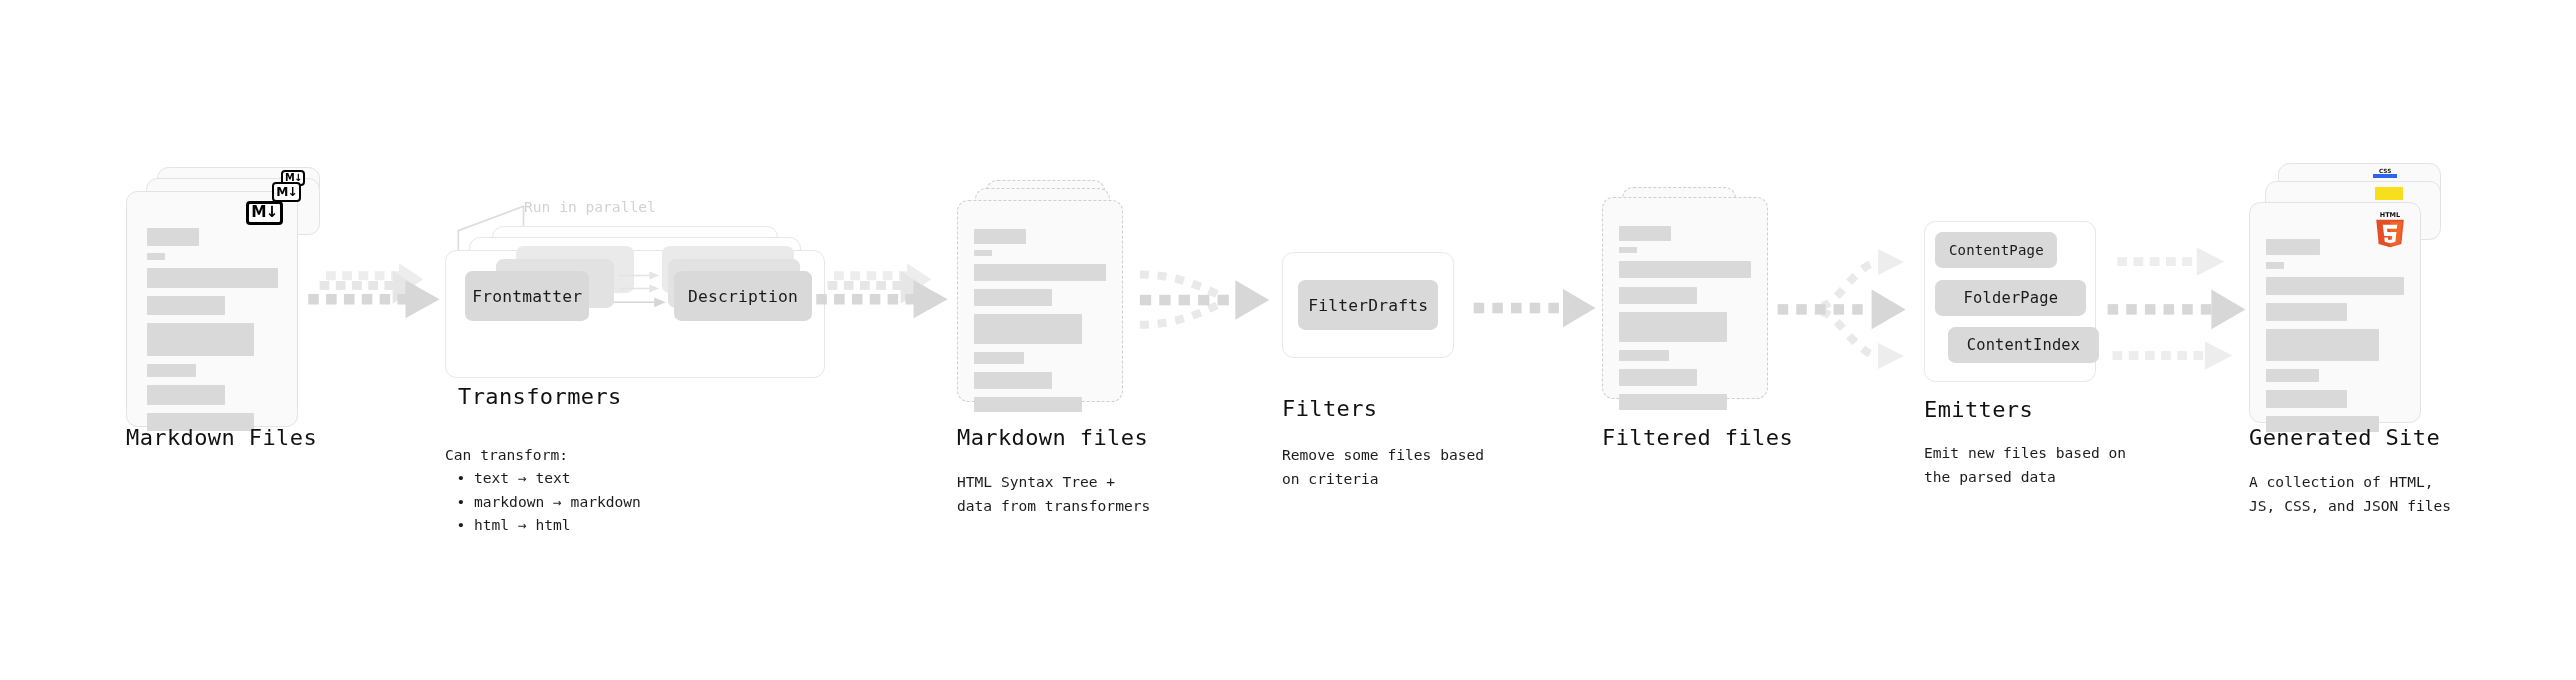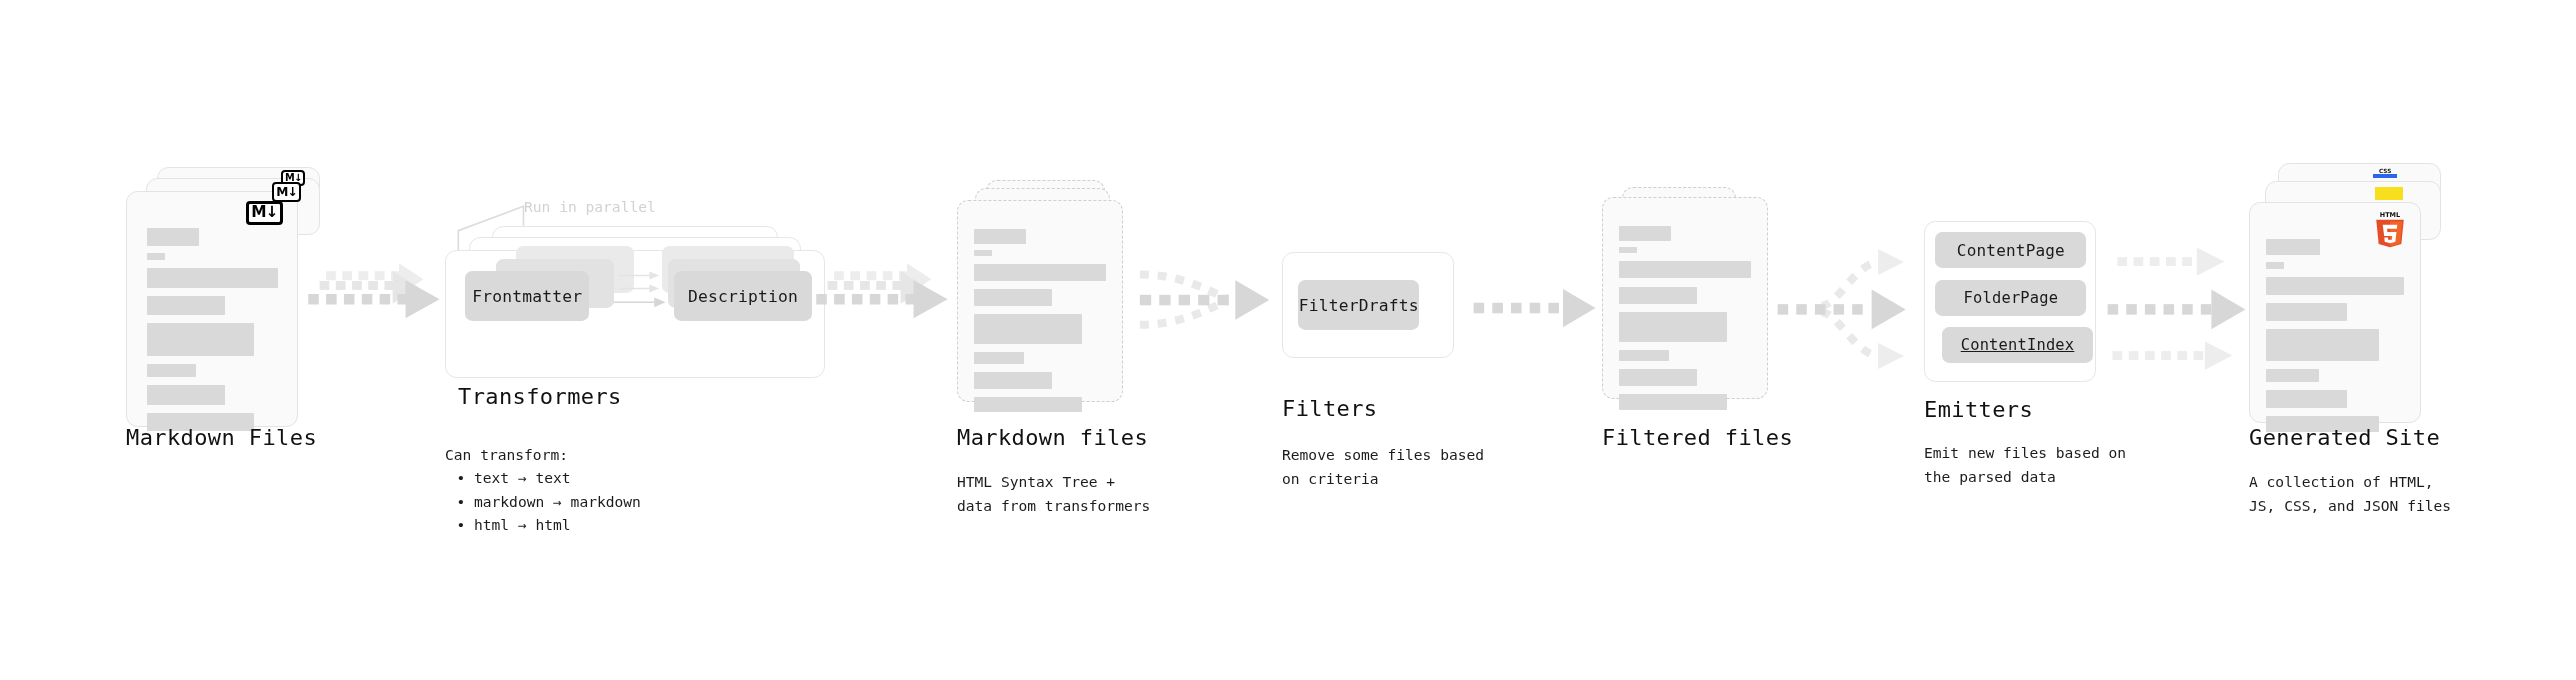--- a/index.html
+++ b/index.html
@@ -342,21 +342,21 @@
         <rect x="108" y="43" width="14" height="13"></rect>
         <path d="M130 25 L172 49.5 L130 74 Z"></path>
       </g>
     </svg>
   </div>
 
   <div class="stage-col" style="left:0px;">
 
     <div class="proc-stack" style="position:absolute;left:1282px;top:252px;width:179px;height:114px;">
       <div class="proc-box" style="left:0px;top:0px;width:172px;height:106px;"></div>
-      <div class="chip" style="left:16.3px;top:28px;width:121px;height:50px;">FilterDrafts</div>
+      <div class="chip" style="left:16.3px;top:28px;width:140px;height:50px;">FilterDrafts</div>
     </div>
 
     <div class="caption" style="left:1282px;top:396px;">Filters</div>
 
     <div class="subcaption" style="left:1282px;top:443px;">
       <div>Remove some files based</div>
       <div>on criteria</div>
     </div>
   </div>
 
@@ -412,23 +412,23 @@
         <rect x="94" y="84" width="13" height="13"></rect>
         <path d="M118 66 L160 90.5 L118 115 Z"></path>
       </g>
     </svg>
   </div>
 
   <div class="stage-col" style="left:0px;">
 
     <div class="proc-stack" style="position:absolute;left:1924px;top:221px;width:187px;height:171px;">
       <div class="proc-box" style="left:0px;top:0px;width:172px;height:161px;"></div>
-      <div class="chip" style="left:11.4px;top:11.4px;width:151px;height:36px;font-size:16px;">ContentPage</div>
+      <div class="chip" style="left:11.4px;top:11.4px;width:122px;height:36px;font-size:14px;">ContentPage</div>
       <div class="chip" style="left:11.4px;top:59px;width:151px;height:36px;font-size:15.4px;">FolderPage</div>
-      <div class="chip" style="left:18px;top:106px;width:151px;height:36px;font-size:15.4px;text-decoration:underline;">ContentIndex</div>
+      <div class="chip" style="left:24px;top:106px;width:151px;height:36px;font-size:15.4px;">ContentIndex</div>
     </div>
 
     <div class="caption" style="left:1924px;top:397px;">Emitters</div>
 
     <div class="subcaption" style="left:1924px;top:441px;">
       <div>Emit new files based on</div>
       <div>the parsed data</div>
     </div>
   </div>
 

